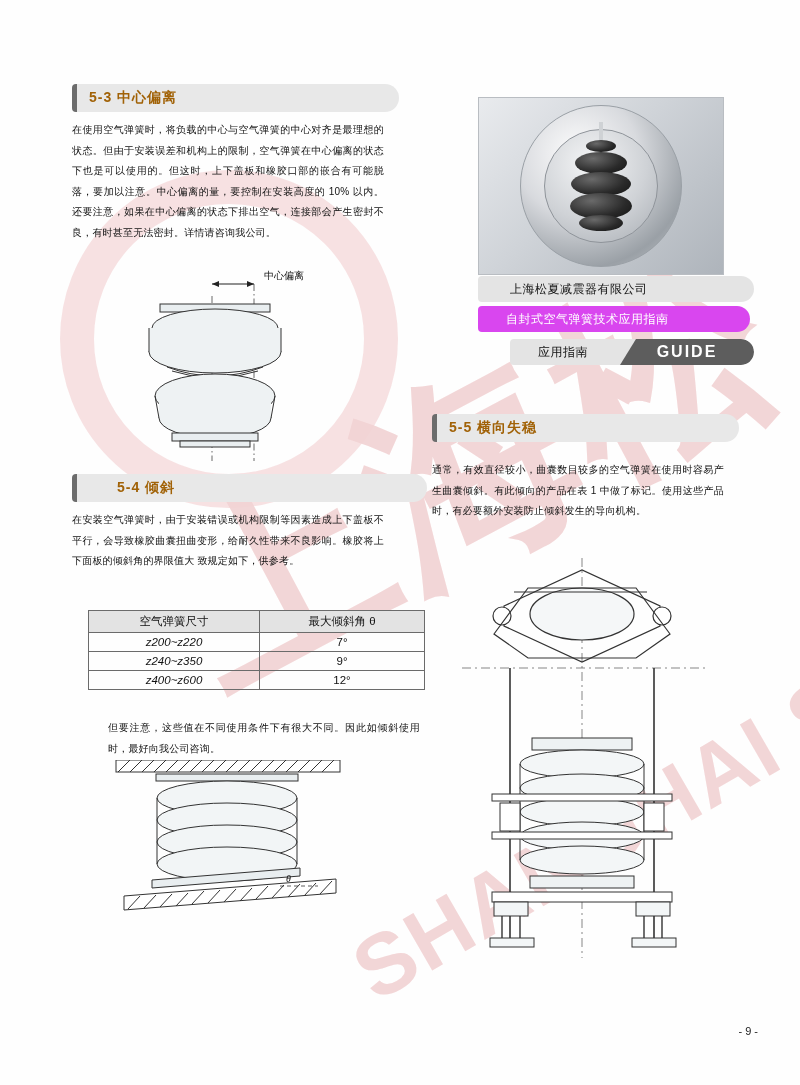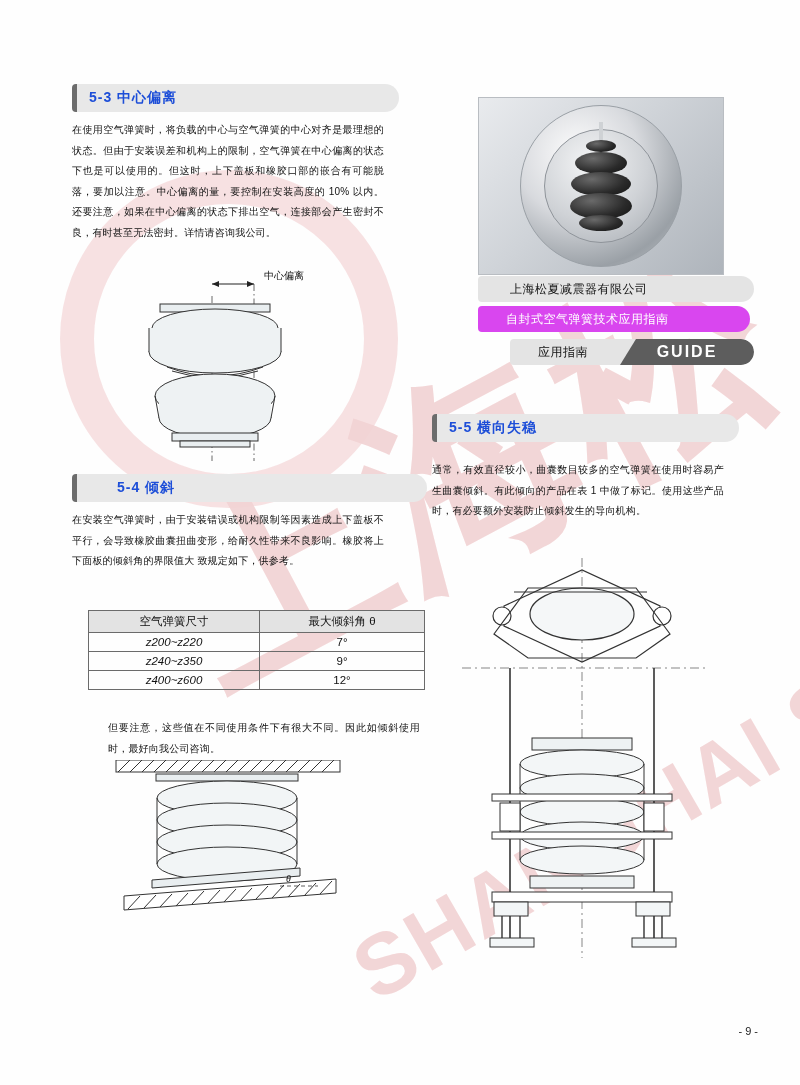--- a/index.html
+++ b/index.html
@@ -76,21 +76,21 @@
     position: absolute;
     height: 28px;
     background: #e8e8e8;
     border-radius: 4px 14px 14px 4px;
     border-left: 5px solid #6c6c6c;
     display: flex;
     align-items: center;
     padding-left: 12px;
     font-size: 14px;
     font-weight: bold;
-    color: #1d4ed8;
+    color: #a16207;
     letter-spacing: 1px;
   }
   .para {
     position: absolute;
     font-size: 10px;
     line-height: 20.5px;
     color: #111;
     text-align: justify;
     letter-spacing: 0.2px;
   }

